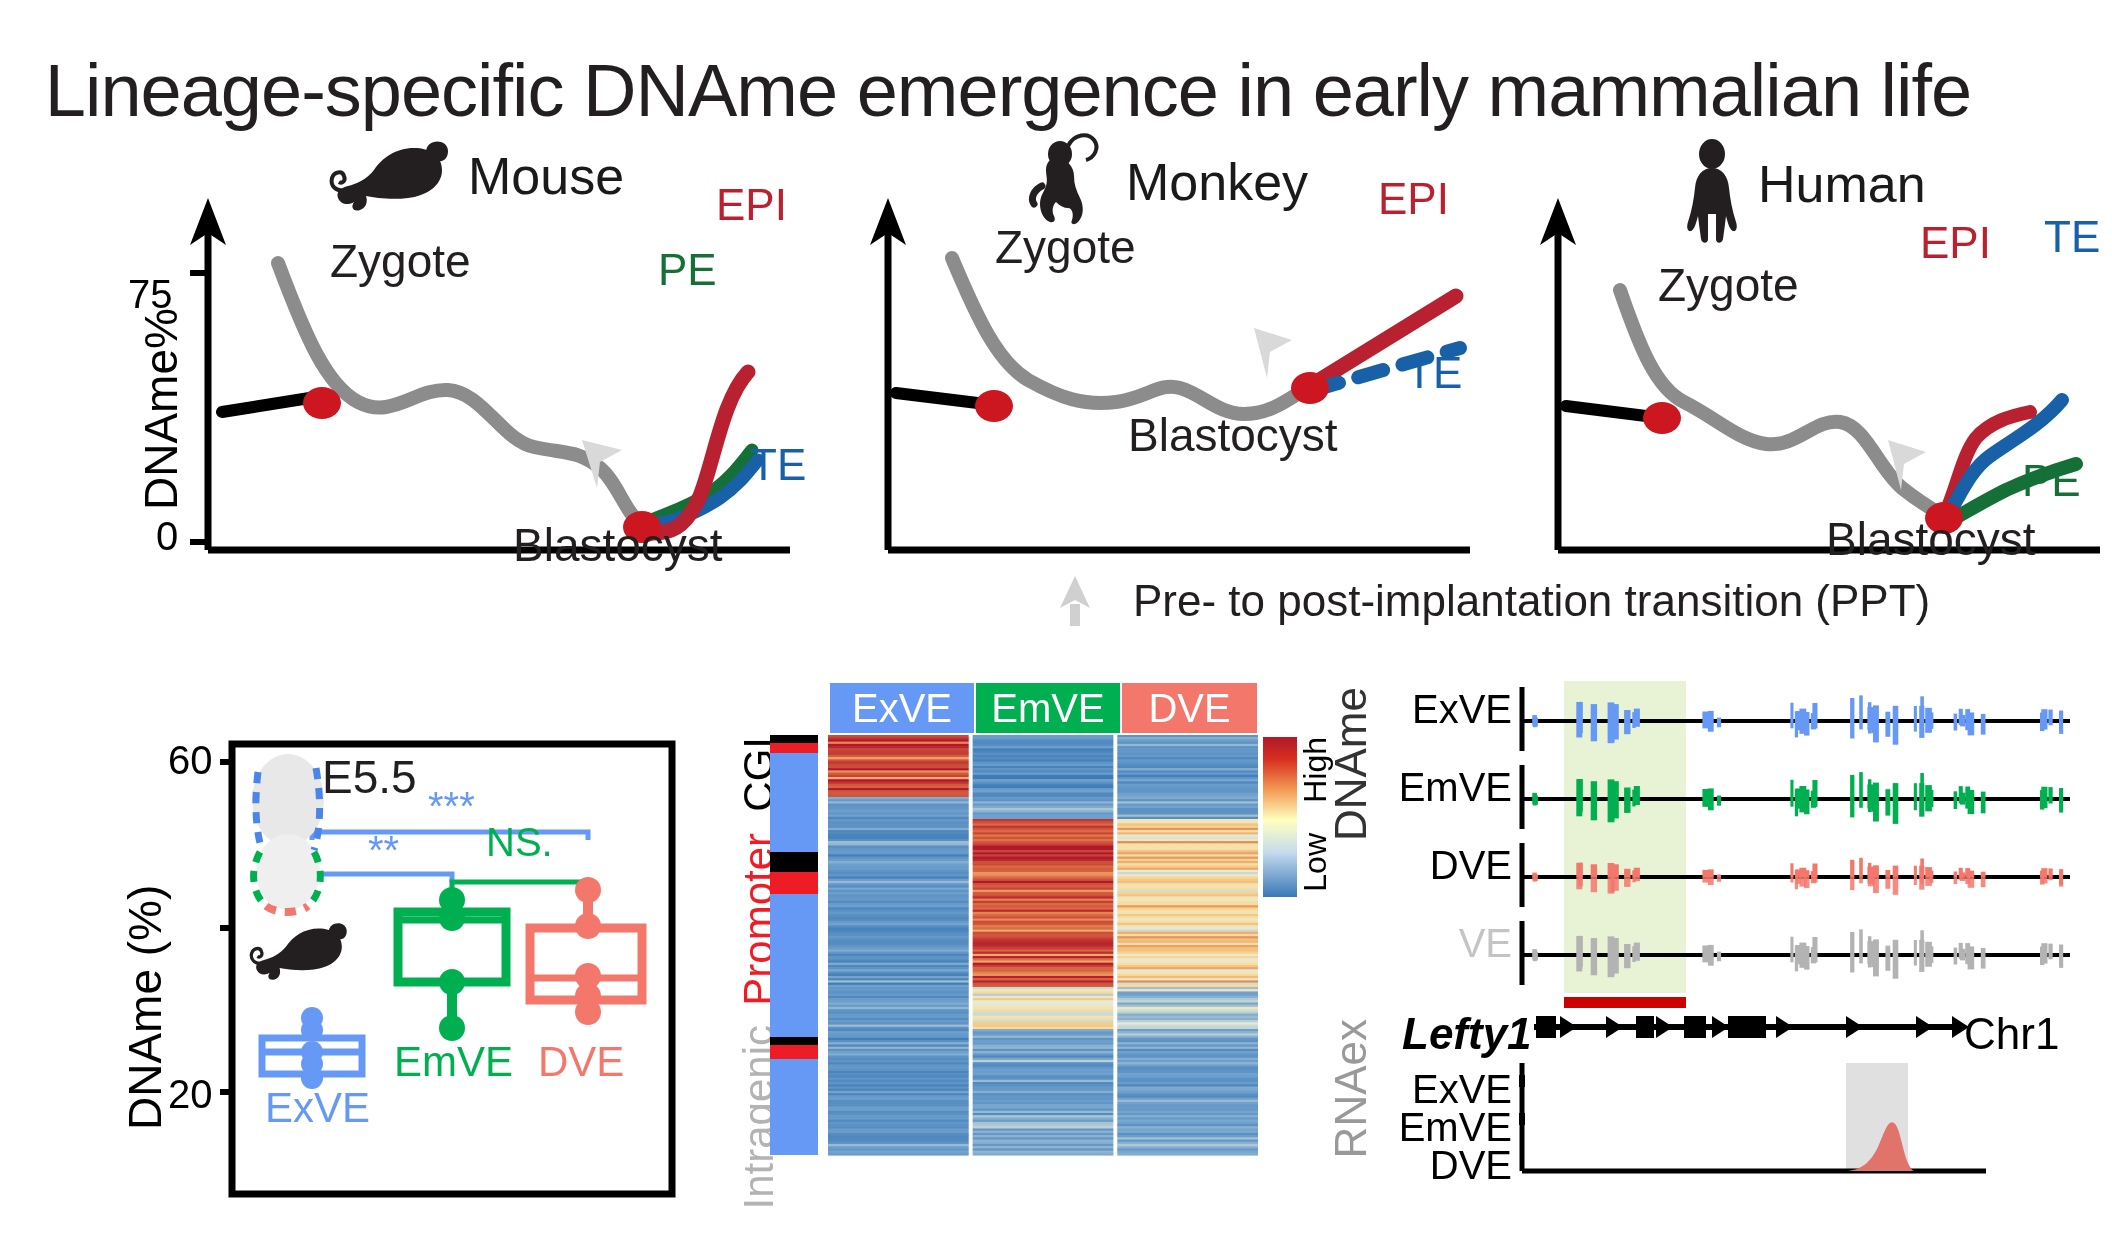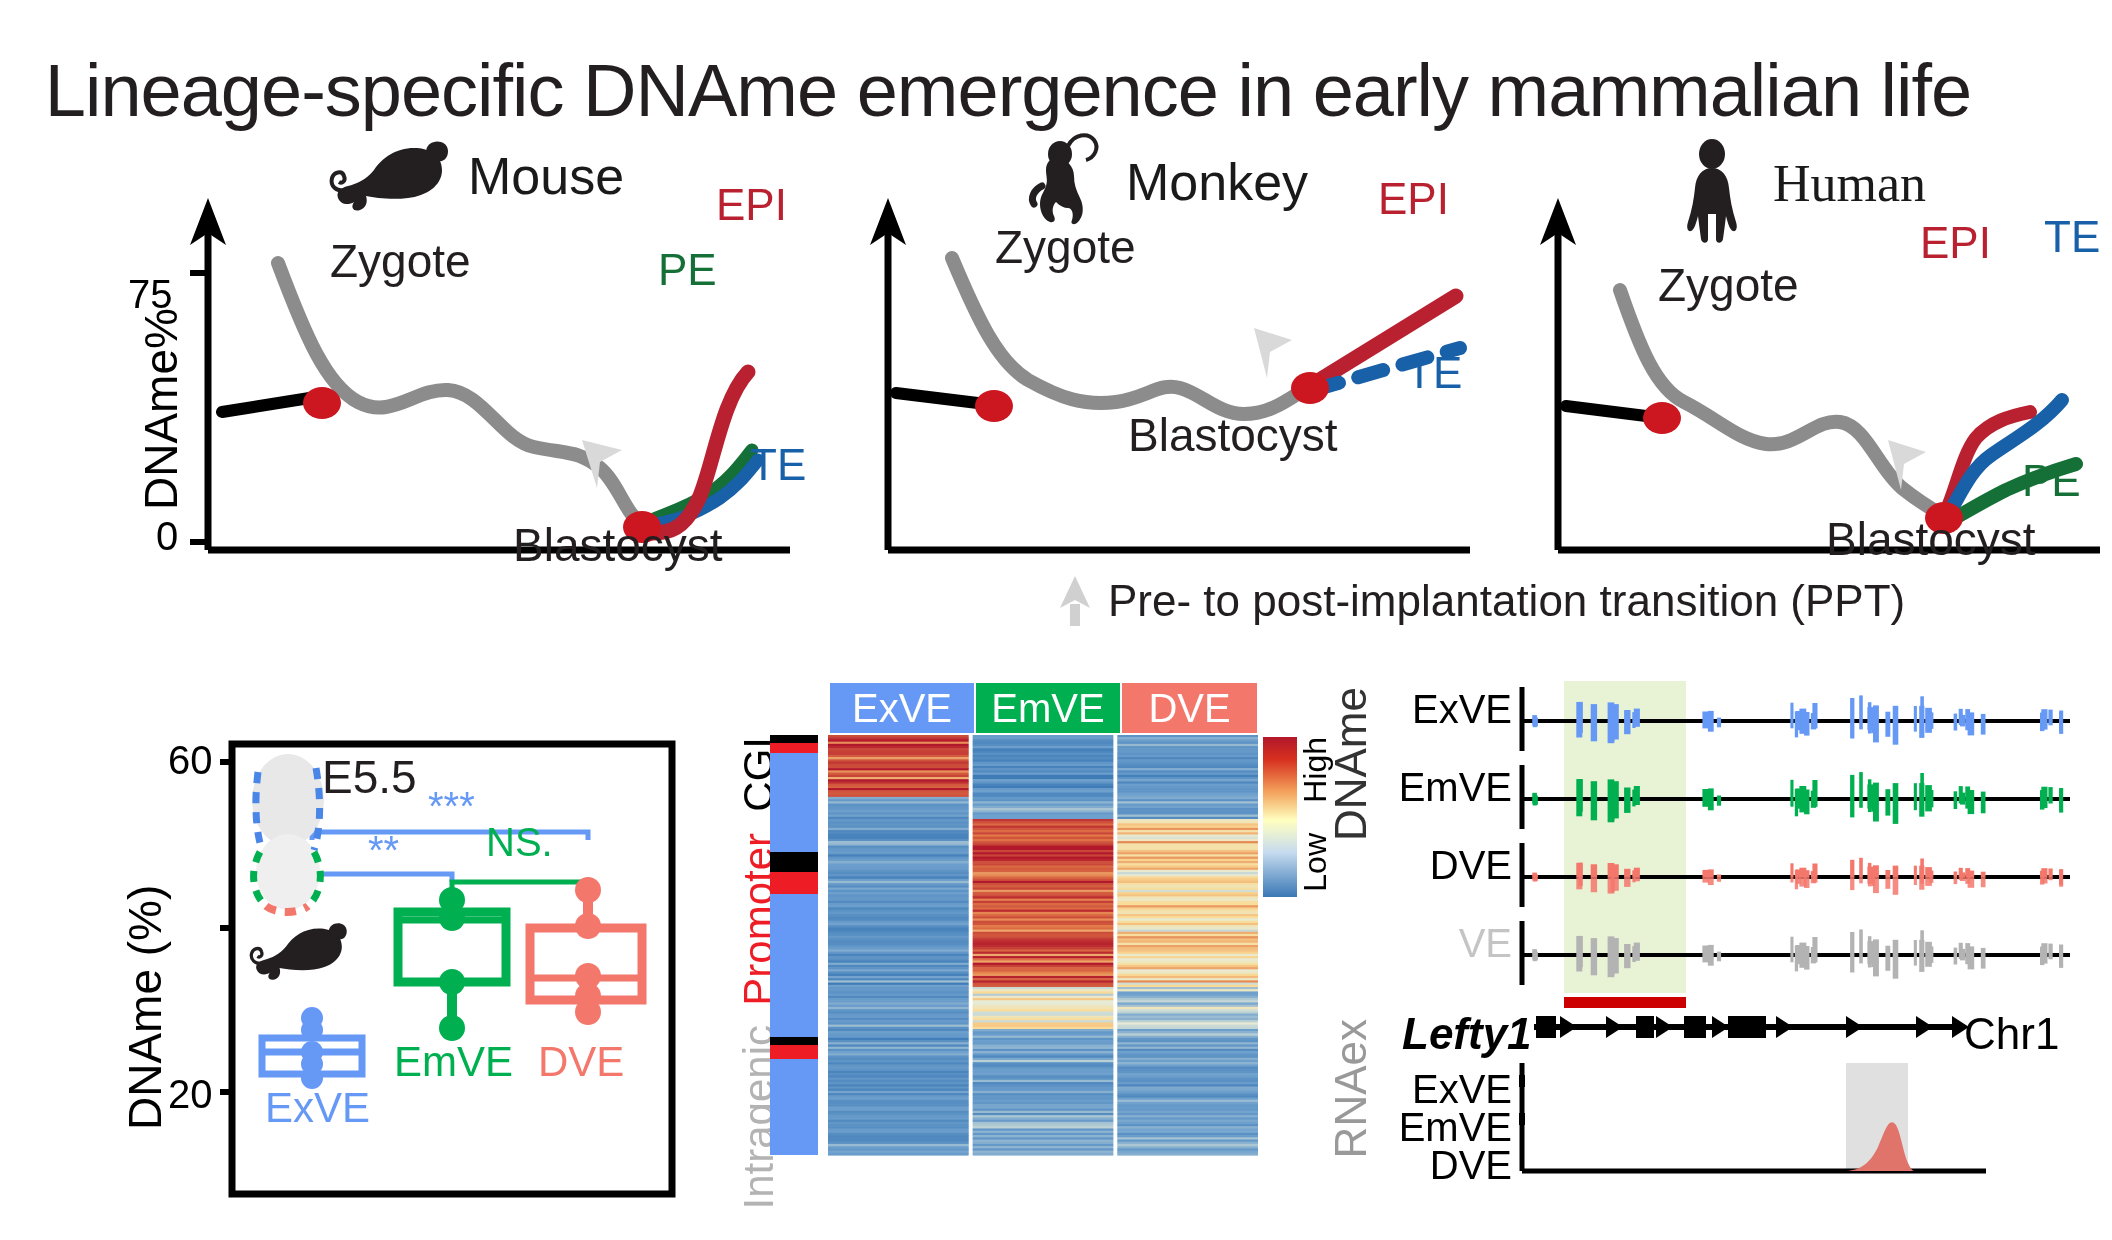--- a/index.html
+++ b/index.html
@@ -4,21 +4,21 @@
 <style>
   html,body{margin:0;padding:0;background:#ffffff;}
   body{width:2112px;height:1240px;position:relative;font-family:"Liberation Sans",sans-serif;color:#231f20;overflow:hidden;}
   .abs{position:absolute;}
   #figure-title{left:0;top:48px;width:2016px;text-align:center;font-size:74px;letter-spacing:-1px;color:#231f20;white-space:nowrap;}
   .panel-species-name{font-size:52px;color:#1a1a1a;}
   .axis-ylabel-rot{transform:rotate(-90deg);transform-origin:left top;white-space:nowrap;}
   .tick-label{font-size:40px;color:#000;}
   .curve-label{font-size:44px;font-weight:400;}
   .stage-label{font-size:46px;color:#231f20;}
-  .ppt-legend{font-size:44px;color:#231f20;white-space:nowrap;}
+  .ppt-legend{font-size:44px;color:#231f20;white-space:nowrap;margin-left:25px;}
   .hm-col-head{color:#fff;font-size:40px;display:flex;align-items:center;justify-content:center;}
   .vert-text{writing-mode:vertical-rl;transform:rotate(180deg);white-space:nowrap;}
   .track-label{font-size:40px;color:#000;text-align:right;white-space:nowrap;}
   .bp-title{font-size:46px;color:#231f20;}
   .sig-label{font-size:40px;}
   .box-label{font-size:42px;}
   svg{display:block;overflow:visible;}
 </style>
 </head>
 <body>
@@ -112,21 +112,21 @@
     <div class="abs stage-label" style="left:148px;top:108px;">Zygote</div>
     <div class="abs stage-label" style="left:316px;top:362px;">Blastocyst</div>
     <div class="abs curve-label" style="left:410px;top:68px;color:#b92130;">EPI</div>
     <div class="abs curve-label" style="left:534px;top:62px;color:#1860a8;">TE</div>
     <div class="abs curve-label" style="left:512px;top:306px;color:#157038;">PE</div>
 
     <svg class="abs" style="left:164px;top:-10px;" width="76" height="106" viewBox="0 0 76 106">
       <ellipse cx="38" cy="14" rx="13" ry="15" fill="#231f20"></ellipse>
       <path d="M38,28 C28,28 22,36 21,48 C20,58 18,70 14,82 C12,88 14,92 17,91 C20,90 22,84 24,76 C25,84 26,92 27,99 C28,104 34,104 34,99 L34,74 L42,74 L42,99 C42,104 48,104 49,99 C50,92 51,84 52,76 C54,84 56,90 59,91 C62,92 64,88 62,82 C58,70 56,58 55,48 C54,36 48,28 38,28 Z" fill="#231f20"></path>
     </svg>
-    <div class="abs panel-species-name" style="left:263px;top:4px;font-family:Liberation Serif, serif;">Human</div>
+    <div class="abs panel-species-name" style="left:248px;top:4px;">Human</div>
   </div>
 </div>
 
 <div class="abs" style="left:1058px;top:574px;display:flex;align-items:center;gap:16px;">
   <svg width="34" height="54" viewBox="0 0 34 54">
     <path d="M17,2 L32,34 L17,26 L2,34 Z" fill="#d0d0d0"></path>
     <path d="M12,30 L12,52 L22,52 L22,30 Z" fill="#d0d0d0"></path>
   </svg>
   <span class="ppt-legend">Pre- to post-implantation transition (PPT)</span>
 </div>

